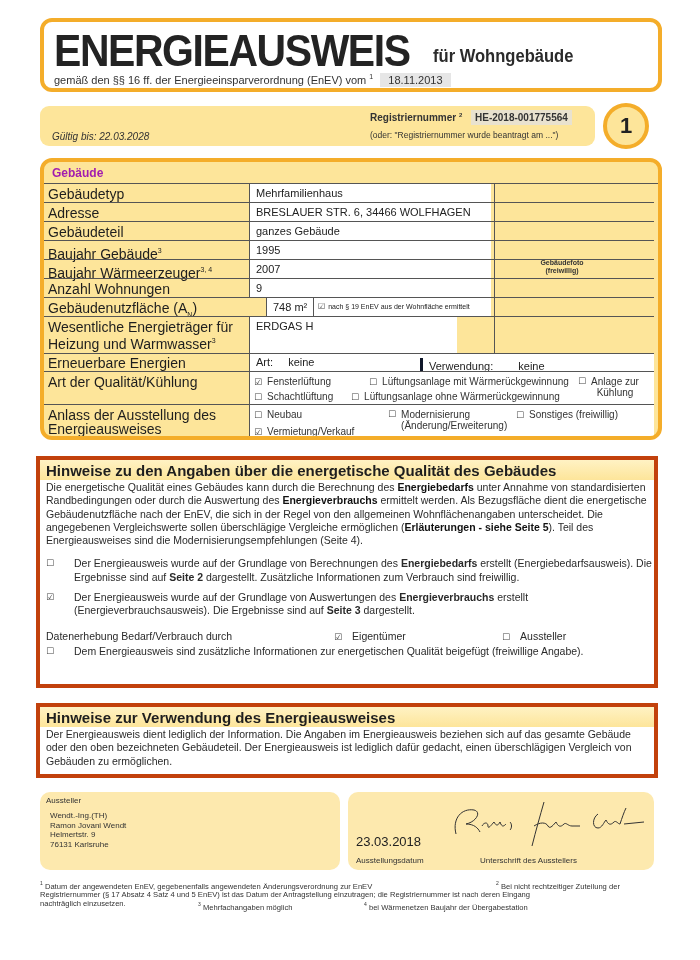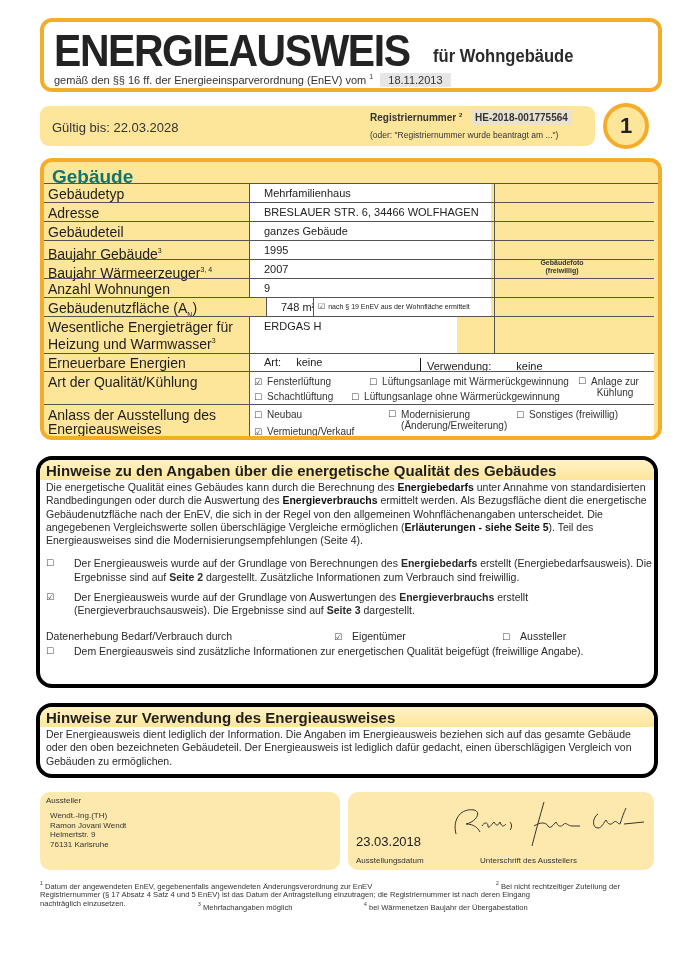--- a/index.html
+++ b/index.html
@@ -25,55 +25,55 @@
   .title-line {
     position: absolute; left: 10px; top: 51px; font-size: 11px; color: #333;
   }
   .date-field { background: #e6e6e6; padding: 1px 8px; margin-left: 4px; }
 
   
   .valid-strip {
     left: 40px; top: 106px; width: 555px; height: 40px;
     background: #fde59a; border-radius: 9px;
   }
-  .valid-text { position: absolute; left: 12px; top: 14px; font-size: 13px; color: #333; }
+  .valid-text { position: absolute; left: 12px; top: 25px; font-size: 10px; color: #333; font-style: italic; }
   .reg-label { position: absolute; left: 330px; top: 6px; font-size: 10px; font-weight: bold; color: #333; }
   .reg-num { position: absolute; left: 431px; top: 4px; font-size: 10px; font-weight: bold; background: #e9e2cf; padding: 2px 4px; color: #333; }
   .reg-note { position: absolute; left: 330px; top: 24px; font-size: 8.5px; color: #333; }
 
   .page-circle {
     left: 603px; top: 103px; width: 46px; height: 46px; border-radius: 50%;
     border: 4px solid #f4ad2a; background: #fde59a;
     display: flex; align-items: center; justify-content: center;
     font-size: 22px; font-weight: bold; color: #222;
   }
 
   
   .building-box {
     left: 40px; top: 158px; width: 622px; height: 282px;
     border: 4px solid #f4ad2a; border-radius: 12px; background: #fde59a; overflow: hidden;
   }
-  .sec-head { position: absolute; left: 8px; top: 4px; font-size: 19px; font-weight: bold; color: #0f766e; }
+  .sec-head { position: absolute; left: 8px; top: 4px; font-size: 12px; font-weight: bold; color: #a21caf; }
   .b-row { position: absolute; left: 0; width: 610px; border-top: 1px solid #555; }
   .b-label { position: absolute; left: 4px; font-size: 14px; color: #1e1e1e; line-height: 14px; }
   .b-label sup, .b-label sub { font-size: 7px; }
   .b-val {
     position: absolute; left: 205px; background: #fff; border-left: 1px solid #555;
-    font-size: 11px; padding-left: 14px; color: #222;
+    font-size: 11px; padding-left: 6px; color: #222;
   }
   .photo-label {
     position: absolute; left: 448px; top: 97px; width: 140px; text-align: center;
     font-size: 7px; font-weight: bold; color: #333; line-height: 8px;
   }
   .chk { font-family: "DejaVu Sans", sans-serif; font-size: 9px; color: #444; margin-right: 5px; }
   .opt { position: absolute; font-size: 10px; color: #333; white-space: nowrap; line-height: 11px; }
 
   
   .hint-box {
-    left: 36px; width: 622px; border: 4px solid #000000; border-radius: 16px; background: #fff; overflow: hidden;
+    left: 36px; width: 622px; border: 4px solid #c2410c; border-radius: 0; background: #fff; overflow: hidden;
   }
   .hint-head {
     background: linear-gradient(#fff2c4, #fde59a);
     font-size: 15px; font-weight: bold; color: #1e1e1e; padding: 2px 6px 1px 6px;
   }
   .hint-body { font-size: 10.5px; line-height: 13.3px; color: #2a2a2a; padding: 1px 6px; }
   .hint-body b { color: #111; }
   .check-para { position: relative; padding-left: 34px; font-size: 10.5px; line-height: 13.3px; color: #2a2a2a; }
   .check-para .chk { position: absolute; left: 6px; top: 0; }
 
@@ -154,21 +154,21 @@
       <div><span>Heizung und Warmwasser</span><sup>3</sup></div>
     </div>
     <div class="b-val" style="top:0; height:37px; width:208px; line-height:18px;">ERDGAS H</div>
   </div>
 
   <div class="b-row" style="top:191px; height:18px; border-top:1px solid #555;">
     <div class="b-label" style="top:2px;">Erneuerbare Energien</div>
     <div class="b-val" style="top:0; height:18px; width:405px; line-height:17px;">
       <span>Art:</span>
       <span style="margin-left:12px;">keine</span>
-      <span style="position:absolute; left:170px; top:4px; height:18px; border-left:1px solid #0f172a; padding-left:6px;">
+      <span style="position:absolute; left:170px; top:4px; height:18px; border-left:3px solid #0f172a; padding-left:6px;">
         <span>Verwendung:</span>
         <span style="margin-left:22px;">keine</span>
       </span>
     </div>
   </div>
 
   <div class="b-row" style="top:209px; height:33px;">
     <div class="b-label" style="top:3px;">Art der Qualität/Kühlung</div>
     <div class="b-val" style="top:0; height:33px; width:405px;">
       <div class="opt" style="left:4px; top:4px;"><span class="chk">☑</span><span>Fensterlüftung</span></div>

